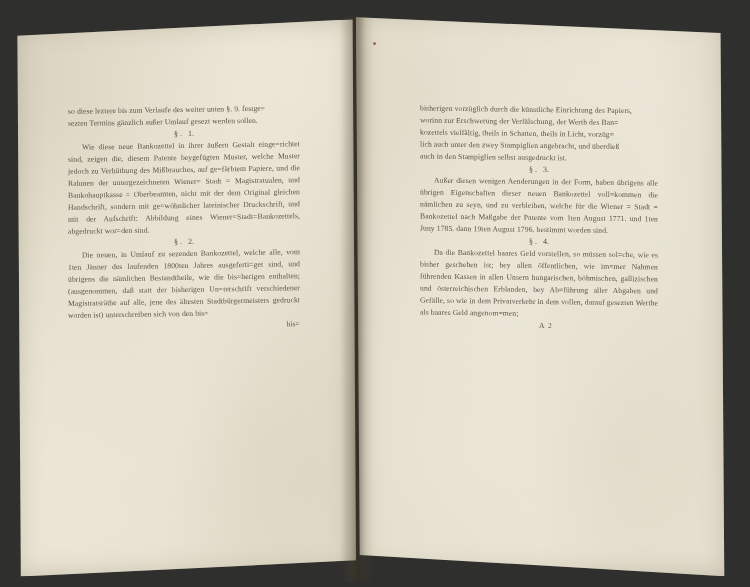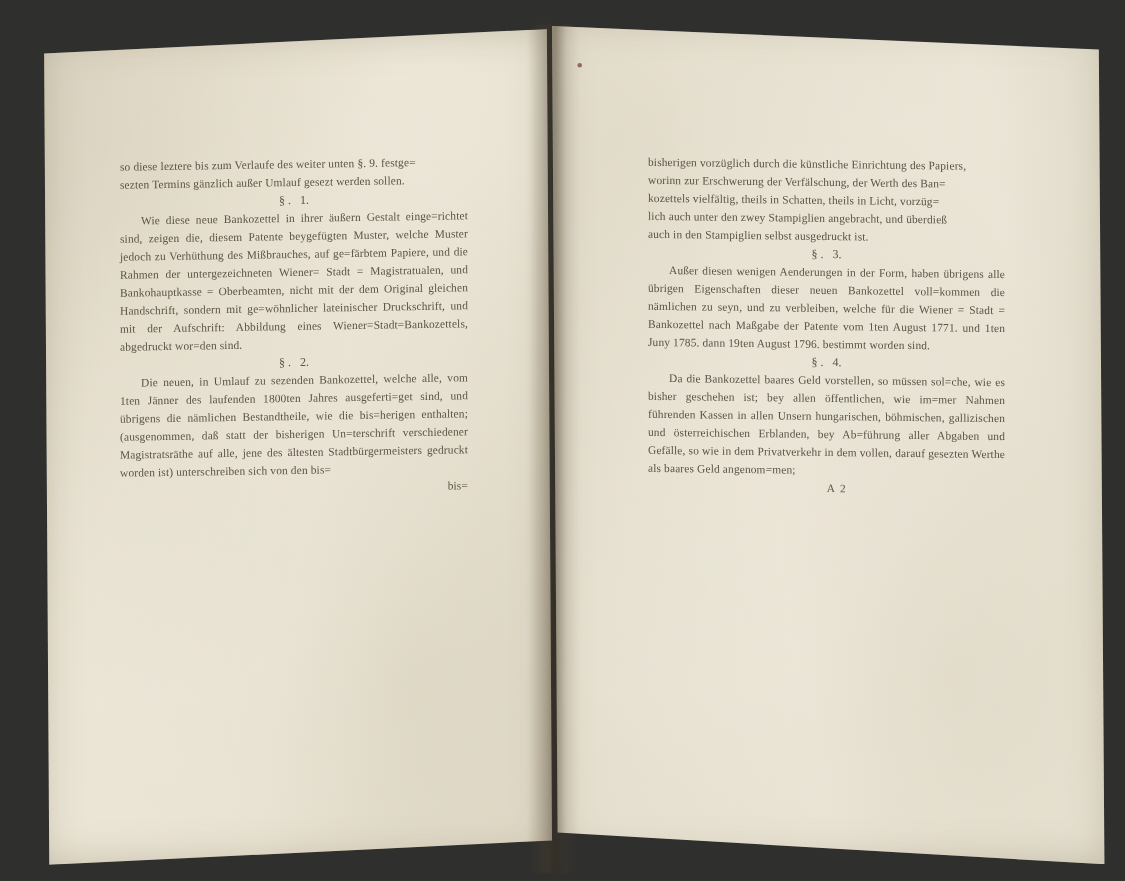--- a/index.html
+++ b/index.html
@@ -8,21 +8,21 @@
     background:#3a3a38;
     font-family:"Liberation Serif", serif;
   }
   #scene{position:relative;width:750px;height:587px;}
 
   
   .backdrop{position:absolute;inset:0;background:#2f2f2d;}
 
   
   .book{
-    position:absolute;left:16px;top:8px;width:734px;height:571px;
+    position:absolute;left:4px;top:8px;width:734px;height:571px;
   }
 
   
   .leaf{
     position:absolute;
     background:#e9e4d6;
   }
   .leaf-left{
     left:10px;top:14px;width:342px;height:552px;
     background:linear-gradient(100deg,#ddd7c6 0%,#e9e3d3 18%,#eee9da 55%,#e3ddcc 100%);

